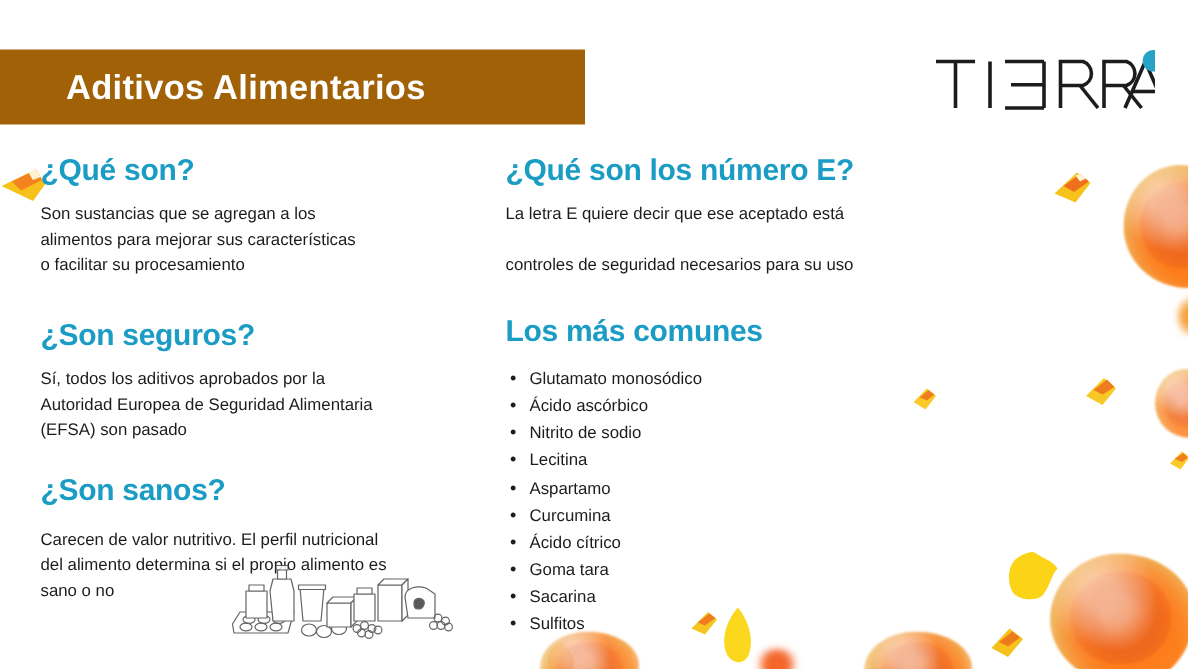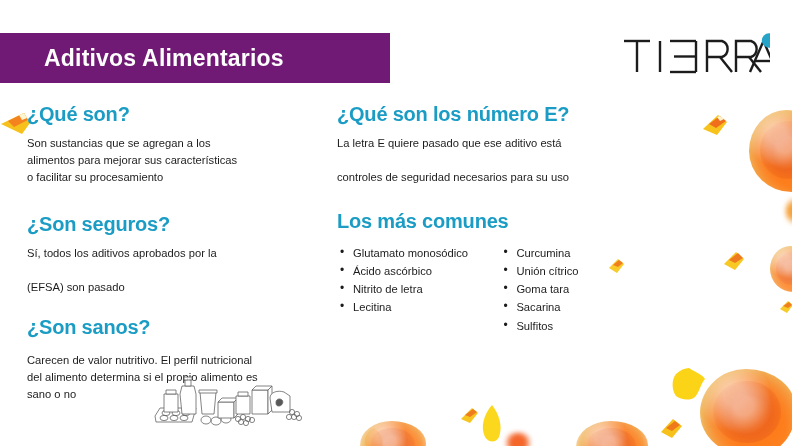--- a/index.html
+++ b/index.html
@@ -48,21 +48,21 @@
     filter: blur(2px);
   }
 
   
   #title-banner {
     position: absolute;
     left: 0;
     top: 33px;
     width: 390px;
     height: 50px;
-    background: #701a75;
+    background: #a16207;
     display: flex;
     align-items: center;
   }
   #title-text {
     color: #ffffff;
     font-size: 23px;
     font-weight: bold;
     letter-spacing: .2px;
     margin-left: 44px;
     white-space: nowrap;
@@ -100,20 +100,21 @@
   }
   .gap-1 { height: 27px; }
   .gap-2 { height: 24px; }
   .gap-3 { height: 20px; }
 
   
   .bullets-wrap {
     margin-top: 11px;
     display: flex;
     gap: 0px;
+    flex-direction: column;
   }
   ul.bullets {
     margin: 0;
     padding: 0 0 0 16px;
     list-style: none;
   }
   ul.bullets li {
     position: relative;
     color: #1c1c1c;
     font-size: 11.2px;
@@ -263,57 +264,58 @@
       <span>Son sustancias que se agregan a los</span><br>
       <span>alimentos para mejorar sus características</span><br>
       <span>o facilitar su procesamiento</span>
     </p>
 
     <div class="gap-1"></div>
 
     <h2 class="section-head">¿Son seguros?</h2>
     <p class="body">
       <span>Sí, todos los aditivos aprobados por la</span><br>
-      <br>
+      <span>Autoridad Europea de Seguridad Alimentaria</span><br>
       <span>(EFSA) son pasado</span>
     </p>
 
     <div class="gap-3"></div>
 
     <h2 class="section-head">¿Son sanos?</h2>
     <p class="body" style="margin-top:13px;">
       <span>Carecen de valor nutritivo. El perfil nutricional</span><br>
       <span>del alimento determina si el propio alimento es</span><br>
       <span>sano o no</span>
     </p>
   </div>
 
   <div class="col" id="col-right">
 
     <h2 class="section-head">¿Qué son los número E?</h2>
     <p class="body">
-      <span>La letra E quiere pasado que ese aditivo está</span><br>
+      <span>La letra E quiere decir que ese aceptado está</span><br>
       <br>
       <span>controles de seguridad necesarios para su uso</span>
     </p>
 
     <div class="gap-2"></div>
 
     <h2 class="section-head">Los más comunes</h2>
 
     <div class="bullets-wrap">
       <ul class="bullets" id="bullets-col-a">
         <li>Glutamato monosódico</li>
         <li>Ácido ascórbico</li>
-        <li>Nitrito de letra</li>
+        <li>Nitrito de sodio</li>
         <li>Lecitina</li>
+        <li>Aspartamo</li>
       </ul>
       <ul class="bullets" id="bullets-col-b">
         <li>Curcumina</li>
-        <li>Unión cítrico</li>
+        <li>Ácido cítrico</li>
         <li>Goma tara</li>
         <li>Sacarina</li>
         <li>Sulfitos</li>
       </ul>
     </div>
   </div>
 
   <div id="lineart">
     <svg width="152" height="62" viewBox="0 0 152 62">
       <g fill="#ffffff" stroke="#4a4a4a" stroke-width="0.8" stroke-linejoin="round">

